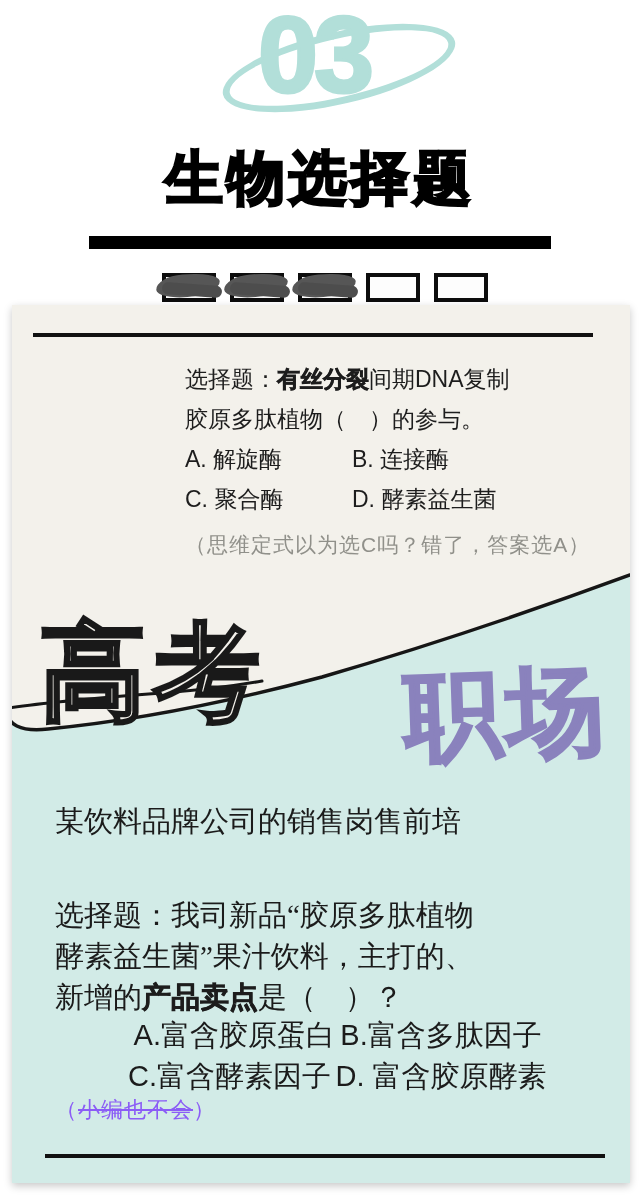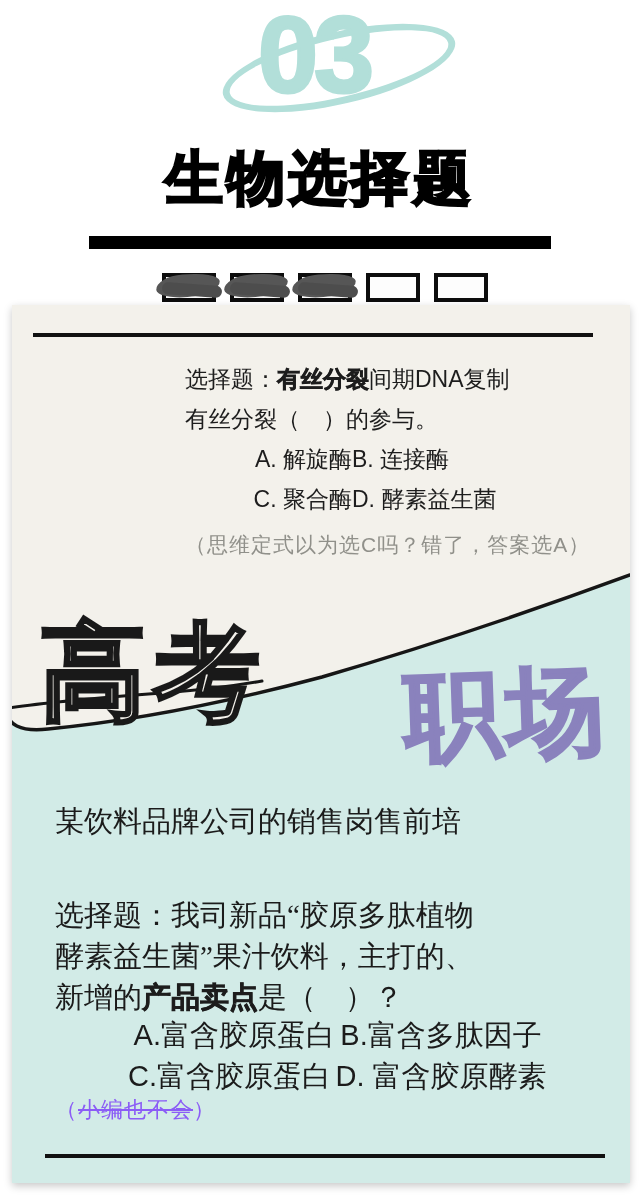--- a/index.html
+++ b/index.html
@@ -52,21 +52,21 @@
   .card-bottomline { position:absolute; left:33px; top:849px; width:560px; height:4px; background:#111; z-index:5; }
 
   .curve-svg { position:absolute; left:0; top:0; width:618px; height:878px; z-index:1; }
 
   
   .q1-block {
     position:absolute; left:173px; top:54px; width:430px; z-index:2;
     font-size:23px; line-height:40px; color:#1d1d1d;
   }
   .q1-block .bold, .q2 .bold { font-weight:bold; -webkit-text-stroke:0.6px #1d1d1d; }
-  .opt-col { display:inline-block; width:167px;text-align:right; }
+  .opt-col { display:inline-block; width:167px; }
   .q1-hint {
     position:absolute; left:173px; top:226px; z-index:2;
     font-size:21px; color:#90908a; letter-spacing:1px;
   }
   
   .zhichang-label {
     position:absolute; left:392px; top:356px; z-index:3;
     font-size:98px; line-height:104px; font-weight:900; color:#8a82bd;
     -webkit-text-stroke:2px #8a82bd; letter-spacing:4px; transform:rotate(-2deg);
     white-space:nowrap;
@@ -105,41 +105,41 @@
 
     <svg class="curve-svg" viewBox="0 0 618 878">
       <path d="M 618 270 C 520 306, 420 340, 310 372 C 220 396, 120 416, 36 424 C 10 427, -8 420, -3 403 L -16 403 L -16 882 L 618 882 Z" fill="#d2ebe7" stroke="none"></path>
       <path d="M 618 270 C 520 306, 420 340, 310 372 C 220 396, 120 416, 36 424 C 10 427, -8 420, -3 403" fill="none" stroke="#161616" stroke-width="3.5" stroke-linecap="round"></path>
       <path d="M -3 403 C 28 398, 85 393, 150 388 C 190 385, 222 381, 250 376" fill="none" stroke="#161616" stroke-width="3" stroke-linecap="round"></path>
       <text x="28" y="404" font-size="106" font-weight="bold" letter-spacing="8" fill="#f3f1eb" stroke="#191919" stroke-width="3">高考</text>
     </svg>
 
     <div class="q1-block">
       <div><span>选择题：</span><span class="bold">有丝分裂</span><span>间期DNA复制</span></div>
-      <div>有丝分裂（　）的参与。</div>
+      <div>胶原多肽植物（　）的参与。</div>
       <div><span class="opt-col">A. 解旋酶</span><span>B. 连接酶</span></div>
       <div><span class="opt-col">C. 聚合酶</span><span>D. 酵素益生菌</span></div>
     </div>
     <div class="q1-hint">（思维定式以为选C吗？错了，答案选A）</div>
 
     <div class="zhichang-label">职场</div>
 
     <div class="q2 q2-context">
       <div>某饮料品牌公司的销售岗售前培</div>
     </div>
 
     <div class="q2 q2-question">
       <div>选择题：我司新品“胶原多肽植物</div>
       <div>酵素益生菌”果汁饮料，主打的、</div>
       <div><span>新增的</span><span class="bold">产品卖点</span><span>是（　）？</span></div>
     </div>
 
     <div class="q2 q2-options">
       <div><span class="opt-col2">A.富含胶原蛋白</span><span>B.富含多肽因子</span></div>
-      <div><span class="opt-col2">C.富含胶原蛋白</span><span>D. 富含胶原酵素</span></div>
+      <div><span class="opt-col2">C.富含酵素因子</span><span>D. 富含胶原酵素</span></div>
     </div>
 
     <div class="q2-note"><span>（</span><span class="struck">小编也不会</span><span>）</span></div>
 
     <div class="card-bottomline"></div>
   </div>
 
 </div>
 
 </body></html>

